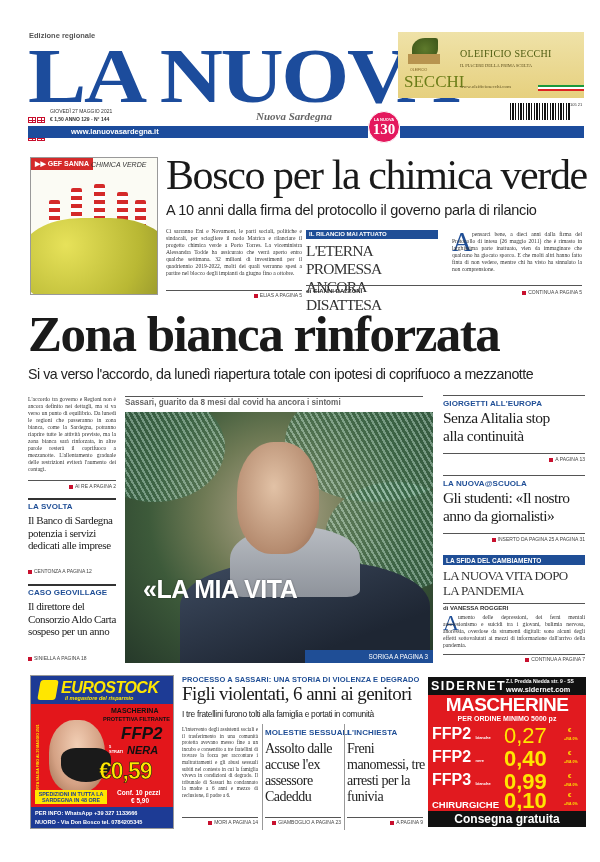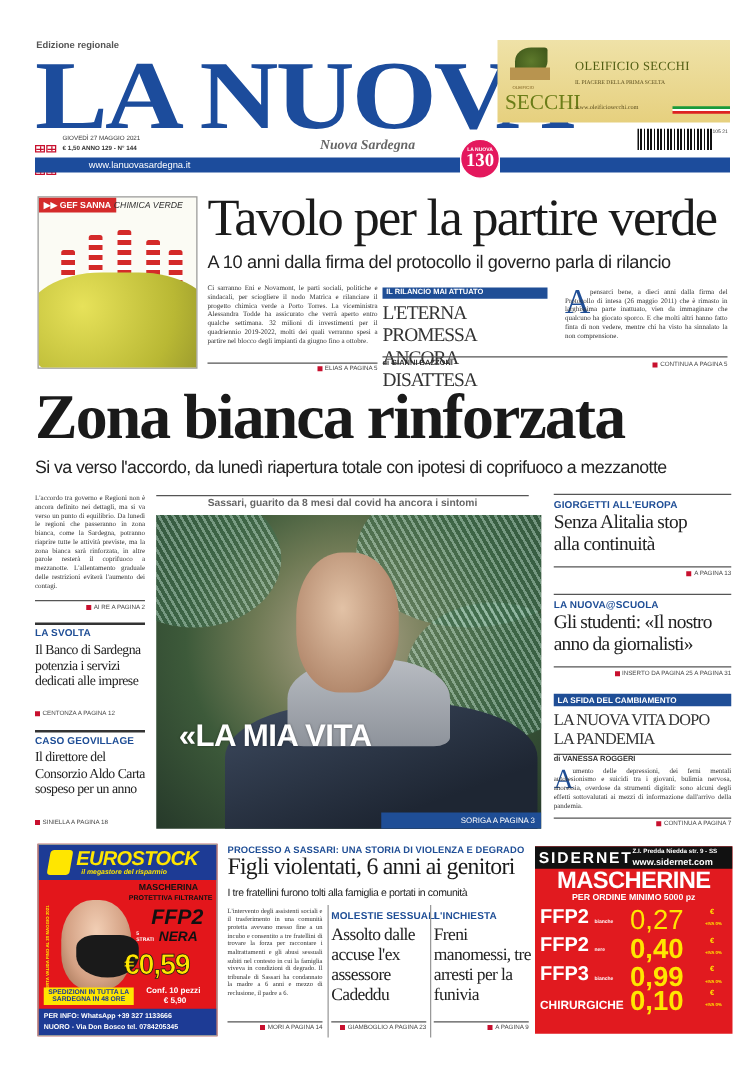--- a/index.html
+++ b/index.html
@@ -58,21 +58,21 @@
 <div class="abs" style="left:28px;top:109px;width:20px;">
   <span class="flag"></span><span class="flag" style="margin-left:1px"></span><br>
   <span class="flag"></span><span class="flag" style="margin-left:1px"></span>
 </div>
 <div class="abs sans" style="left:50px;top:108px;font-size:5px;color:#333;">GIOVEDÌ 27 MAGGIO 2021</div>
 <div class="abs sans" style="left:50px;top:116px;font-size:5px;color:#333;font-weight:700;">€ 1,50 ANNO 129 - N° 144</div>
 
 <div class="abs serif" style="left:256px;top:110px;font-size:11px;font-style:italic;font-weight:700;color:#666;">Nuova Sardegna</div>
 
 <div class="abs bluebar" style="left:28px;top:126px;width:340px;height:12px;"></div>
-<a class="abs sans" style="left:35px;top:127px;font-size:7.5px;font-weight:400;color:#fff;text-decoration:none;padding-left:36px;">www.lanuovasardegna.it</a>
+<a class="abs sans" style="left:35px;top:127px;font-size:7.5px;font-weight:700;color:#fff;text-decoration:none;padding-left:36px;">www.lanuovasardegna.it</a>
 <div class="abs bluebar" style="left:400px;top:126px;width:184px;height:12px;"></div>
 
 <div class="abs" style="left:368px;top:111px;width:32px;height:32px;border-radius:50%;background:#e4185d;border:1px solid #fff;text-align:center;color:#fff;">
   <div class="sans" style="font-size:4px;font-weight:700;margin-top:5px;">LA NUOVA</div>
   <div class="serif" style="font-size:15px;font-weight:900;line-height:14px;">130</div>
 </div>
 
 <div class="abs ad-oleificio" style="left:398px;top:32px;width:186px;height:66px;">
   <div class="abs" style="left:14px;top:6px;width:26px;height:22px;background:radial-gradient(circle,#5e7a2c,#3c5418);border-radius:50% 10% 50% 10%;"></div>
   <div class="abs" style="left:10px;top:22px;width:32px;height:10px;background:#b8944f;"></div>
@@ -92,21 +92,21 @@
   </div>
   <div class="abs sans" style="left:60px;top:3px;font-size:7px;font-style:italic;color:#333;">CHIMICA VERDE</div>
   <div class="tree" style="left:18px;top:42px;height:60px;"></div>
   <div class="tree" style="left:40px;top:30px;height:72px;"></div>
   <div class="tree" style="left:63px;top:26px;height:76px;"></div>
   <div class="tree" style="left:86px;top:34px;height:68px;"></div>
   <div class="tree" style="left:104px;top:42px;height:60px;"></div>
   <div class="bush" style="left:-10px;top:60px;width:150px;height:90px;"></div>
 </div>
 
-<div class="abs head-serif" style="left:166px;top:152px;font-size:42px;line-height:46px;letter-spacing:-1.4px;white-space:nowrap;">Tavolo per la partire verde</div>
+<div class="abs head-serif" style="left:166px;top:152px;font-size:42px;line-height:46px;letter-spacing:-1.4px;white-space:nowrap;">Bosco per la chimica verde</div>
 <div class="abs sans" style="left:166px;top:202px;font-size:14.5px;color:#222;letter-spacing:-0.3px;white-space:nowrap;">A 10 anni dalla firma del protocollo il governo parla di rilancio</div>
 
 <div class="abs body-text" style="left:166px;top:228px;width:136px;">Ci sarranno Eni e Novamont, le parti sociali, politiche e sindacali, per sciogliere il nodo Matrìca e rilanciare il progetto chimica verde a Porto Torres. La viceministra Alessandra Todde ha assicurato che verrà aperto entro qualche settimana. 32 milioni di investimenti per il quadriennio 2019-2022, molti dei quali verranno spesi a partire nel blocco degli impianti da giugno fino a ottobre.</div>
 <div class="rule" style="left:166px;top:290px;width:136px;"></div>
 <div class="abs ref" style="left:166px;top:292px;width:136px;">ELIAS A PAGINA 5</div>
 
 <div class="abs sans" style="left:306px;top:230px;width:132px;height:9px;background:#1f4e96;color:#fff;font-size:6px;font-weight:700;padding:1px 3px;">IL RILANCIO MAI ATTUATO</div>
 <div class="abs serif" style="left:306px;top:242px;width:136px;font-size:15.5px;line-height:18px;color:#333;letter-spacing:-0.8px;">L'ETERNA PROMESSA ANCORA DISATTESA</div>
 <div class="rule" style="left:306px;top:285px;width:276px;"></div>
 <div class="abs sans" style="left:306px;top:288px;font-size:6px;font-weight:700;color:#333;">di GIANNI BAZZONI</div>
@@ -124,21 +124,21 @@
 <div class="rule-thick" style="left:28px;top:498px;width:88px;"></div>
 <div class="abs kicker" style="left:28px;top:502px;">LA SVOLTA</div>
 <div class="abs serif" style="left:28px;top:514px;width:88px;font-size:11px;line-height:12.5px;color:#222;letter-spacing:-0.4px;">Il Banco di Sardegna potenzia i servizi dedicati alle imprese</div>
 <div class="abs ref" style="left:28px;top:568px;text-align:left;">CENTONZA A PAGINA 12</div>
 <div class="rule-thick" style="left:28px;top:584px;width:88px;"></div>
 <div class="abs kicker" style="left:28px;top:588px;">CASO GEOVILLAGE</div>
 <div class="abs serif" style="left:28px;top:600px;width:90px;font-size:11px;line-height:12.5px;color:#222;letter-spacing:-0.4px;">Il direttore del Consorzio Aldo Carta sospeso per un anno</div>
 <div class="abs ref" style="left:28px;top:655px;text-align:left;">SINIELLA A PAGINA 18</div>
 
 <div class="rule" style="left:125px;top:396px;width:298px;"></div>
-<div class="abs sans" style="left:125px;top:398px;width:298px;text-align:center;font-size:8.2px;font-weight:700;color:#666;">Sassari, guarito da 8 mesi dal covid ha ancora i sintomi</div>
+<div class="abs sans" style="left:125px;top:398px;width:298px;text-align:left;font-size:8.2px;font-weight:700;color:#666;">Sassari, guarito da 8 mesi dal covid ha ancora i sintomi</div>
 <div class="abs photo" style="left:125px;top:412px;width:308px;height:251px;">
   <div class="palm" style="left:-40px;top:-20px;width:140px;height:110px;"></div>
   <div class="palm" style="left:160px;top:-30px;width:180px;height:120px;"></div>
   <div class="palm" style="left:200px;top:70px;width:140px;height:110px;"></div>
   <div class="jacket" style="left:55px;top:150px;width:250px;height:110px;"></div>
   <div class="hood" style="left:105px;top:115px;width:130px;height:70px;"></div>
   <div class="head" style="left:112px;top:30px;width:82px;height:112px;"></div>
   <div class="abs quote" style="left:18px;top:166px;">
     <div>«LA MIA VITA</div>
   </div>
@@ -238,13 +238,14 @@
     <span style="position:absolute;left:72px;top:-2px;font-size:22px;color:#ffe600;font-weight:900;">0,99</span>
     <span style="position:absolute;left:136px;top:2px;font-size:6px;color:#ffe600;">€</span>
     <span style="position:absolute;left:132px;top:12px;font-size:3.5px;color:#ffe600;">+IVA 0%</span>
   </div>
   <div class="row" style="top:117px;height:16px;">
     <span style="font-size:9.5px;color:#fff;">CHIRURGICHE</span>
     <span style="position:absolute;left:72px;top:-6px;font-size:22px;color:#ffe600;font-weight:900;">0,10</span>
     <span style="position:absolute;left:136px;top:-2px;font-size:6px;color:#ffe600;">€</span>
     <span style="position:absolute;left:132px;top:8px;font-size:3.5px;color:#ffe600;">+IVA 0%</span>
   </div>
+  <div class="abs sans" style="left:0;top:134px;width:158px;height:16px;background:#111;color:#fff;text-align:center;font-size:12px;font-weight:700;line-height:16px;">Consegna gratuita</div>
 </div>
 
 </body></html>

